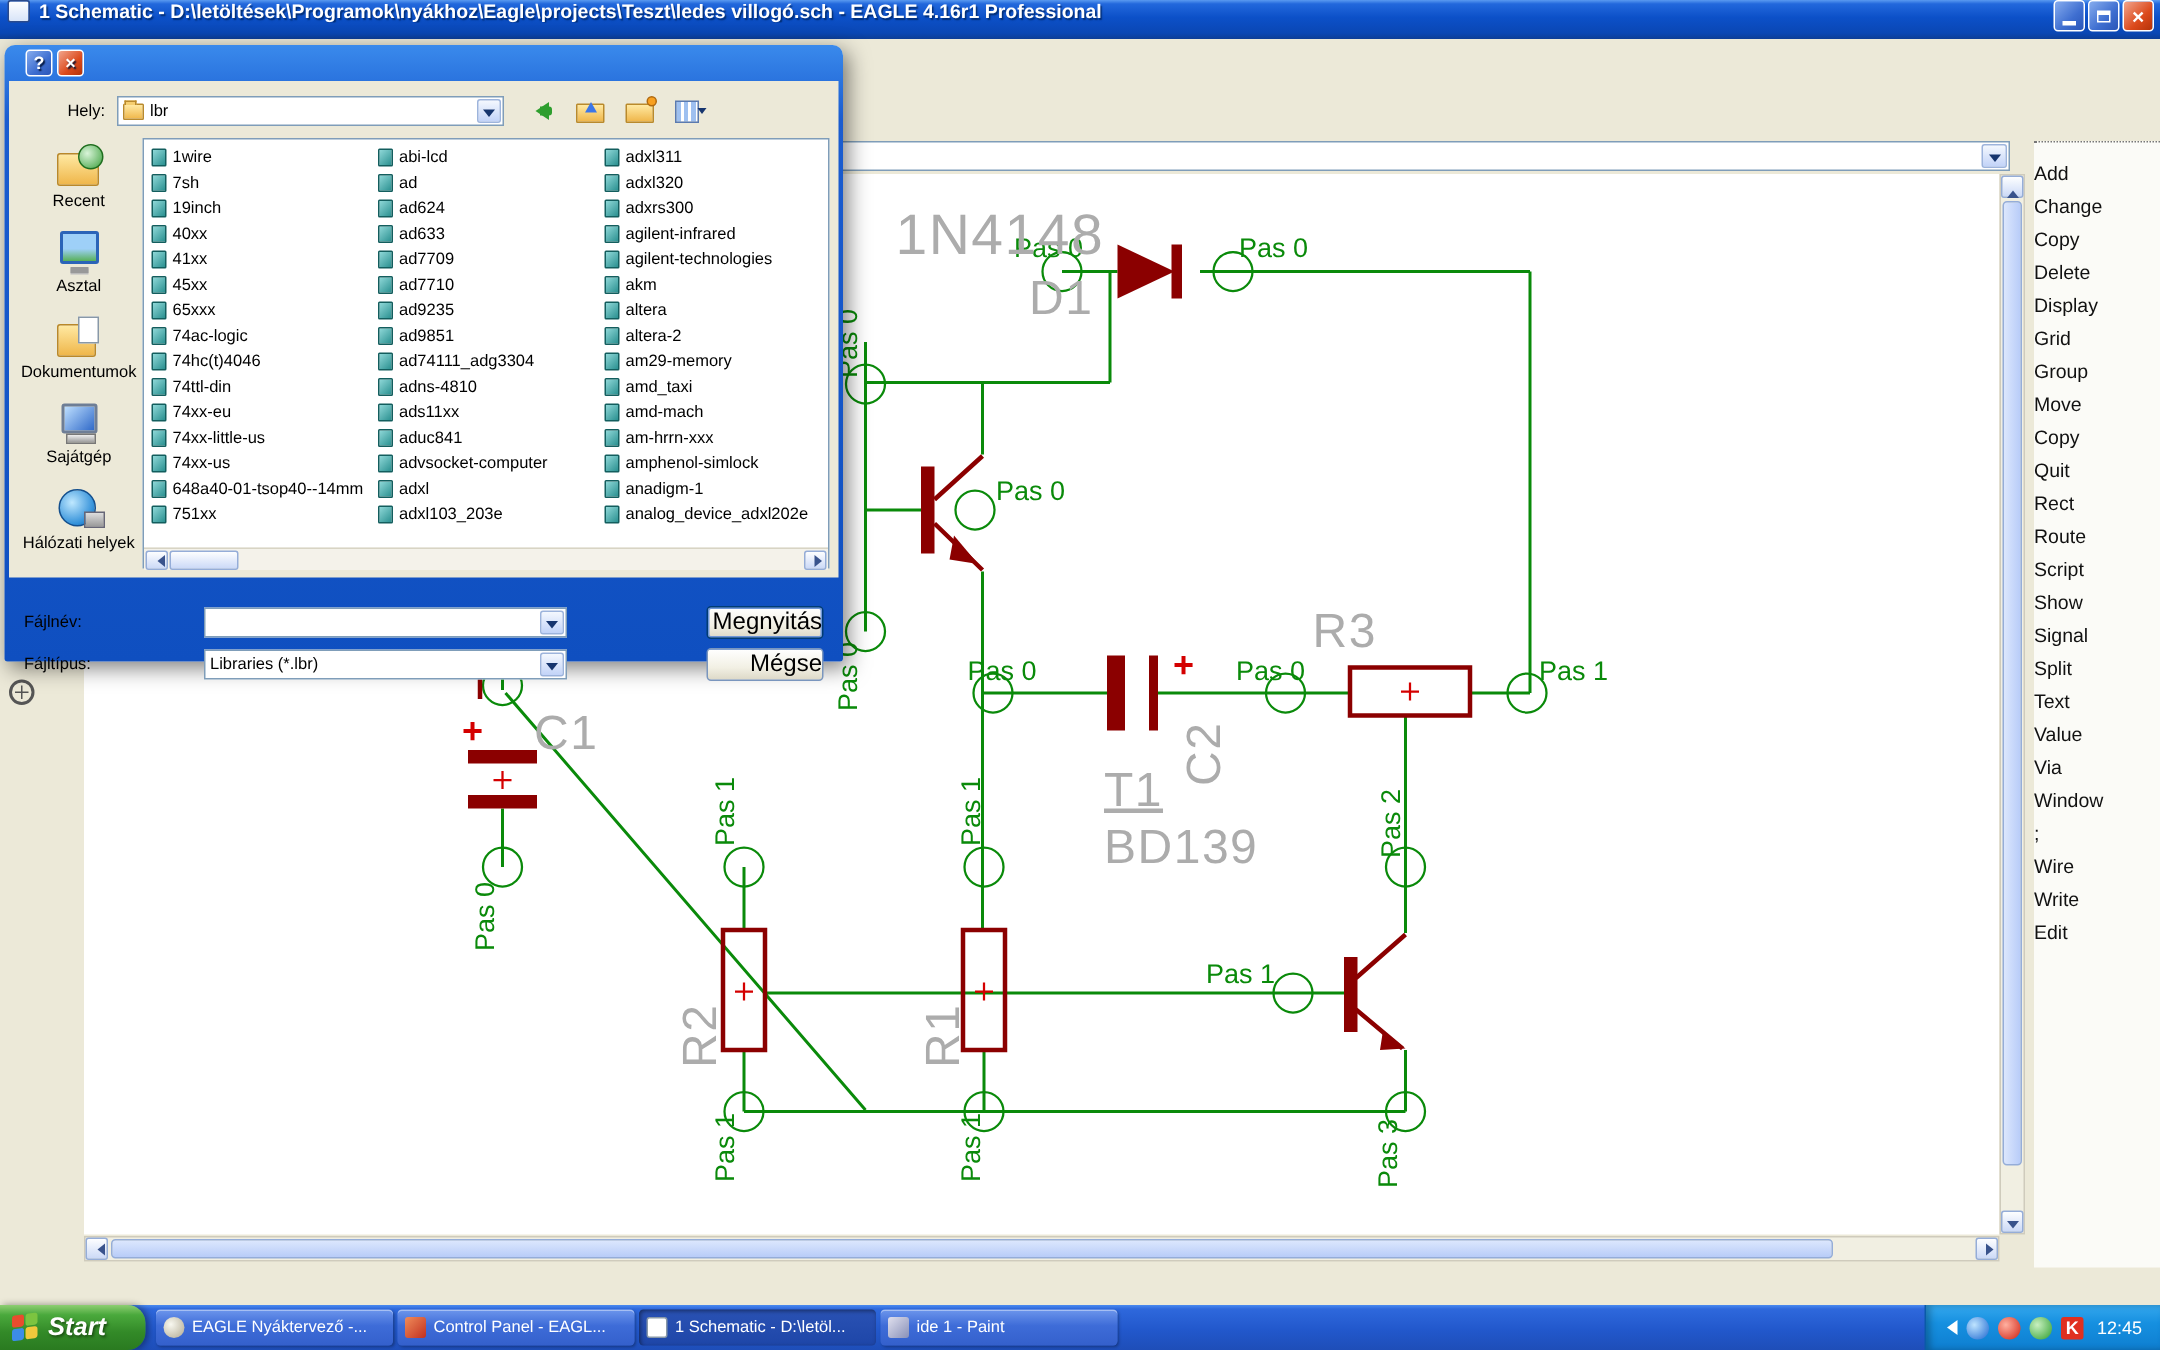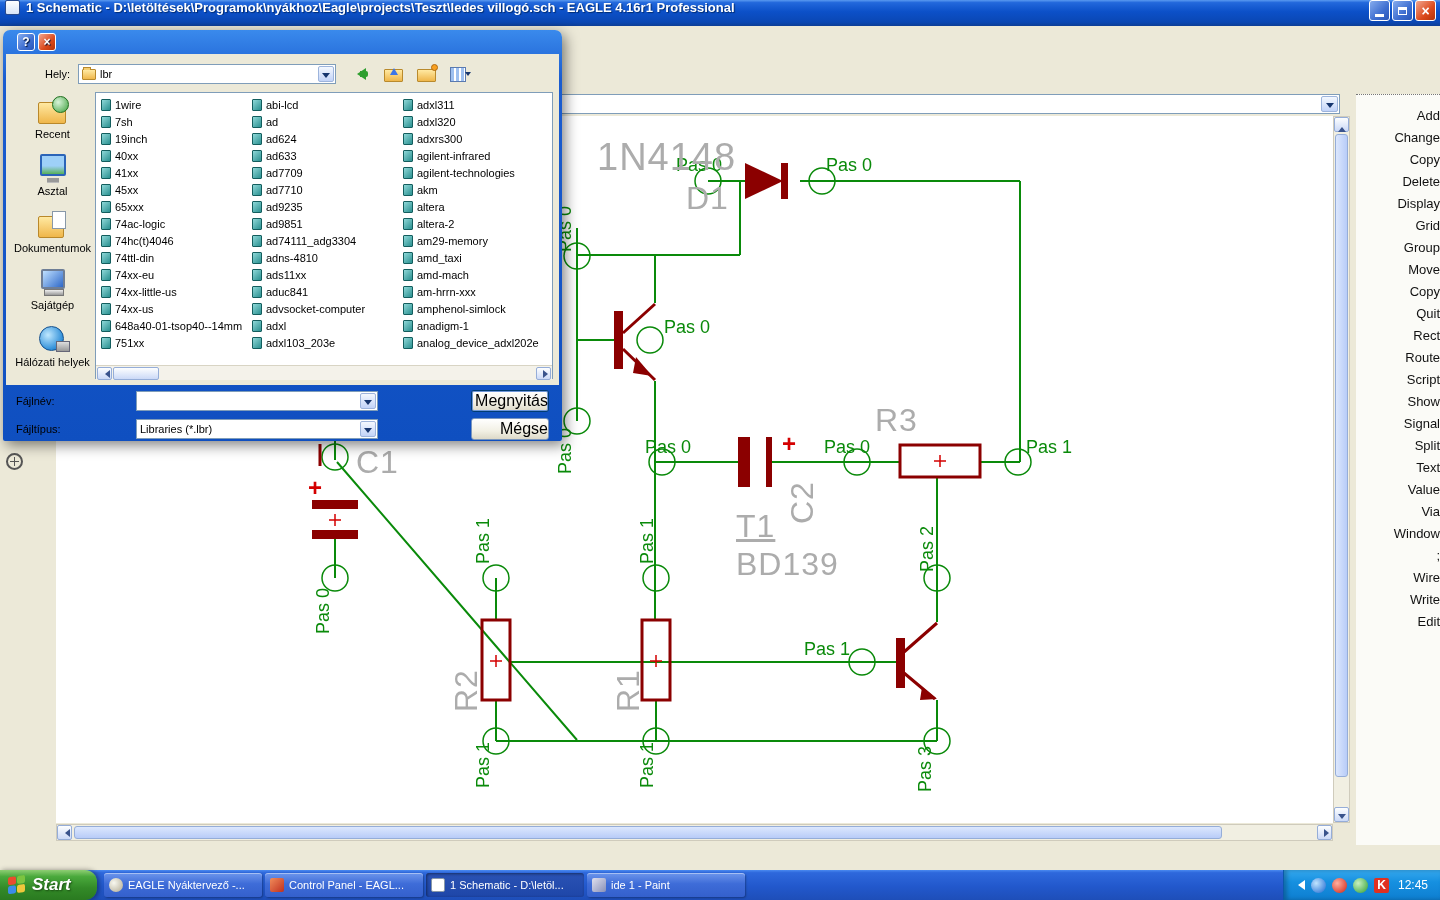--- a/index.html
+++ b/index.html
@@ -23,21 +23,21 @@
   #label-layer{position:absolute;left:0;top:0;width:1440px;height:900px;z-index:3;pointer-events:none}
   .pas-label{position:absolute;font-size:18px;color:#0A8A0A;white-space:nowrap;line-height:1}
   .comp-label{position:absolute;color:#ACACAC;white-space:nowrap;line-height:1;letter-spacing:1px}
   .polarity-mark{position:absolute;color:#D40000;font-size:24px;line-height:1;font-weight:bold}
 
   .cmd-bar{position:absolute;left:60px;top:94px;width:1280px;height:20px;background:#fff;border:1px solid #7F9DB9;z-index:1}
   .cmd-dd{position:absolute;right:1px;top:1px;width:17px;height:16px;background:linear-gradient(180deg,#F4F8FE,#C2D3F8);border:1px solid #9DB4DC;border-radius:2px}
   .cmd-dd::after{content:"";position:absolute;left:4px;top:6px;border:4px solid transparent;border-top:5px solid #16356E}
 
   .right-panel{position:absolute;left:1356px;top:94px;width:84px;height:751px;background:#FBFBF7;border-top:1px dotted #777;z-index:1;padding-top:10px}
-  .cmd-item{height:22px;line-height:22px;text-align:right;font-size:13px;color:#111;cursor:default}
+  .cmd-item{height:22px;line-height:22px;text-align:left;font-size:13px;color:#111;cursor:default}
 
   
   .vscroll{position:absolute;left:1333px;top:116px;width:17px;height:707px;background:#F1EFE2;border:1px solid #CFCBBC;z-index:1}
   .hscroll{position:absolute;left:56px;top:824px;width:1277px;height:17px;background:#F1EFE2;border:1px solid #CFCBBC;z-index:1}
   .sb-btn{position:absolute;width:15px;height:15px;background:linear-gradient(180deg,#FDFEFF,#CBD9F7);border:1px solid #95ADD8;border-radius:2px}
   .sb-btn::after{content:"";position:absolute}
   .vs-up{left:0;top:0}.vs-up::after{left:3px;top:5px;border:4px solid transparent;border-bottom:5px solid #39538C}
   .vs-down{left:0;bottom:0}.vs-down::after{left:3px;top:6px;border:4px solid transparent;border-top:5px solid #39538C}
   .hs-left{left:0;top:0}.hs-left::after{left:3px;top:3px;border:4px solid transparent;border-right:5px solid #39538C}
   .hs-right{right:0;top:0}.hs-right::after{left:6px;top:3px;border:4px solid transparent;border-left:5px solid #39538C}
@@ -98,21 +98,21 @@
   .filelist{height:287px;background:#fff;border:1px solid #7F9DB9;display:flex;padding:3px 0 16px 3px;overflow:hidden}
   ul.filecol{list-style:none;width:151px}
   .file-item{display:flex;align-items:center;height:17px;font-size:11px;color:#000;white-space:nowrap;cursor:default}
   .lib-icon{width:10px;height:12px;margin:0 4px 0 2px;background:linear-gradient(135deg,#8FD8D8,#2A9090);border:1px solid #135E5E;border-radius:1px;flex:none}
   .list-hscroll{position:absolute;left:1px;right:1px;bottom:1px;height:15px;background:#F4F2EA;border-top:1px solid #D8D4C4}
   .ls-btn{position:absolute;top:1px;width:15px;height:13px;background:linear-gradient(180deg,#FDFEFF,#CBD9F7);border:1px solid #95ADD8;border-radius:2px}
   .ls-left{left:1px}.ls-left::after{content:"";position:absolute;left:3px;top:2px;border:4px solid transparent;border-right:5px solid #39538C}
   .ls-right{right:1px}.ls-right::after{content:"";position:absolute;left:6px;top:2px;border:4px solid transparent;border-left:5px solid #39538C}
   .ls-thumb{position:absolute;left:17px;top:1px;width:46px;height:13px;background:linear-gradient(180deg,#FDFEFF,#CBD9F7);border:1px solid #95ADD8;border-radius:2px}
 
-  .bottom-rows{margin-top:9px}
+  .bottom-rows{margin-top:23px}
   .frow{display:flex;align-items:center;margin:5px 4px 6px}
   .frow .lbl{width:120px}
   .fcombo{width:242px}
   .btn{margin-left:auto;width:78px;height:22px;font-size:16px;color:#000;background:linear-gradient(180deg,#FFFFFF,#F2F0E4 60%,#DDD9C8);border:1px solid #7A96BE;border-radius:3px;text-align:right;line-height:20px;cursor:default}
   .btn.default{border-color:#003C74;box-shadow:0 0 0 1px #6E96D8 inset}
 
   
   .taskbar{position:absolute;left:0;top:870px;width:1440px;height:30px;z-index:20;display:flex;align-items:center;
     background:linear-gradient(180deg,#4A8AF0 0%,#2E68DC 9%,#2258CC 55%,#1E4EB8 100%)}
   .start-btn{height:30px;width:97px;display:flex;align-items:center;padding-left:8px;gap:6px;color:#fff;font-weight:bold;font-style:italic;font-size:17px;flex:none;
@@ -221,21 +221,21 @@
     <span class="pas-label" style="left: 804px; top: 640px;">Pas 1</span>
     <span class="pas-label" style="left: 474px; top: 788px; transform-origin: 0px 0px; transform: rotate(-90deg);">Pas 1</span>
     <span class="pas-label" style="left: 638px; top: 788px; transform-origin: 0px 0px; transform: rotate(-90deg);">Pas 1</span>
     <span class="pas-label" style="left: 916px; top: 792px; transform-origin: 0px 0px; transform: rotate(-90deg);">Pas 3</span>
     <span class="comp-label" style="left: 597px; top: 138px; font-size: 38px;">1N4148</span>
     <span class="comp-label" style="left: 686px; top: 182px; font-size: 32px;">D1</span>
     <span class="comp-label" style="left: 875px; top: 404px; font-size: 32px;">R3</span>
     <span class="comp-label" style="left: 786px; top: 524px; font-size: 32px; transform-origin: 0px 0px; transform: rotate(-90deg);">C2</span>
     <span class="comp-label" style="left: 736px; top: 510px; font-size: 32px; text-decoration: underline;">T1</span>
     <span class="comp-label" style="left: 736px; top: 548px; font-size: 32px;">BD139</span>
-    <span class="comp-label" style="left: 356px; top: 446px; font-size: 32px; text-align: center;">C1</span>
+    <span class="comp-label" style="left: 356px; top: 472px; font-size: 32px; text-align: center;">C1</span>
     <span class="comp-label" style="left: 450px; top: 712px; font-size: 32px; transform-origin: 0px 0px; transform: rotate(-90deg);">R2</span>
     <span class="comp-label" style="left: 612px; top: 712px; font-size: 32px; transform-origin: 0px 0px; transform: rotate(-90deg);">R1</span>
     <span class="polarity-mark" style="left: 782px; top: 432px;">+</span>
     <span class="polarity-mark" style="left: 308px; top: 476px;">+</span>
   </div>
 
 <div class="cmd-bar">
   <span class="cmd-dd"></span>
 </div>
 

